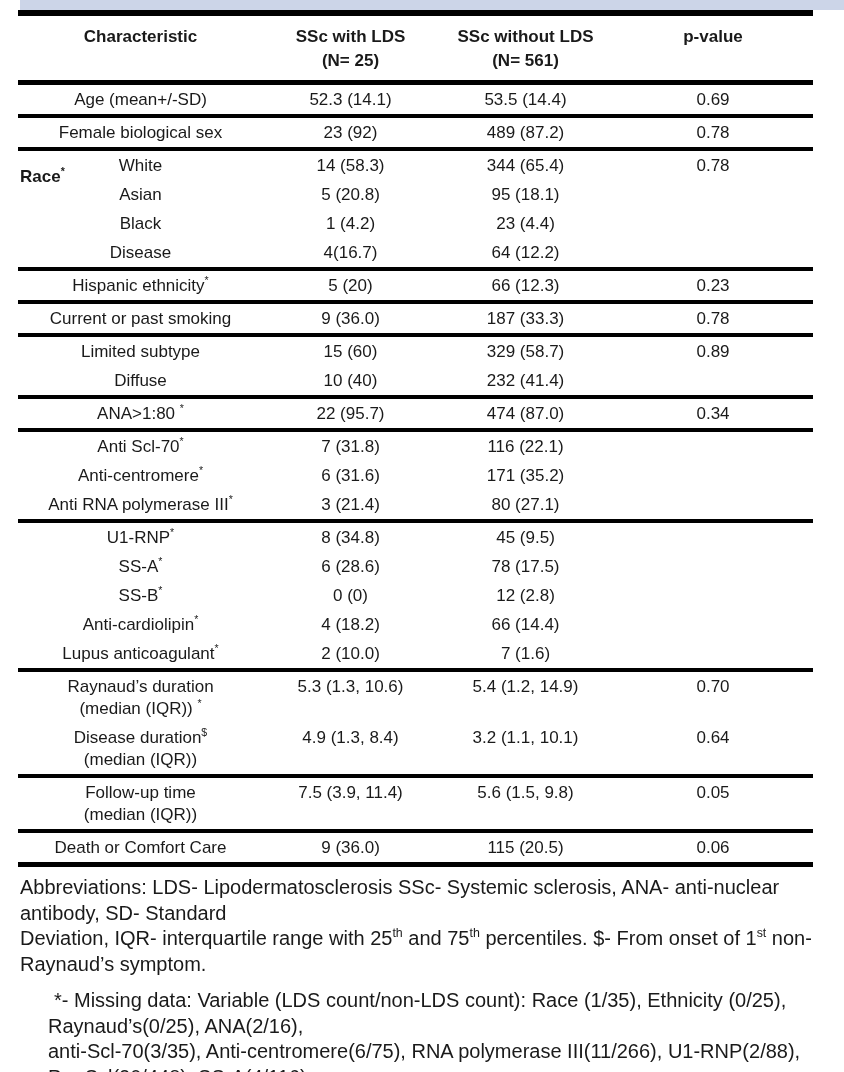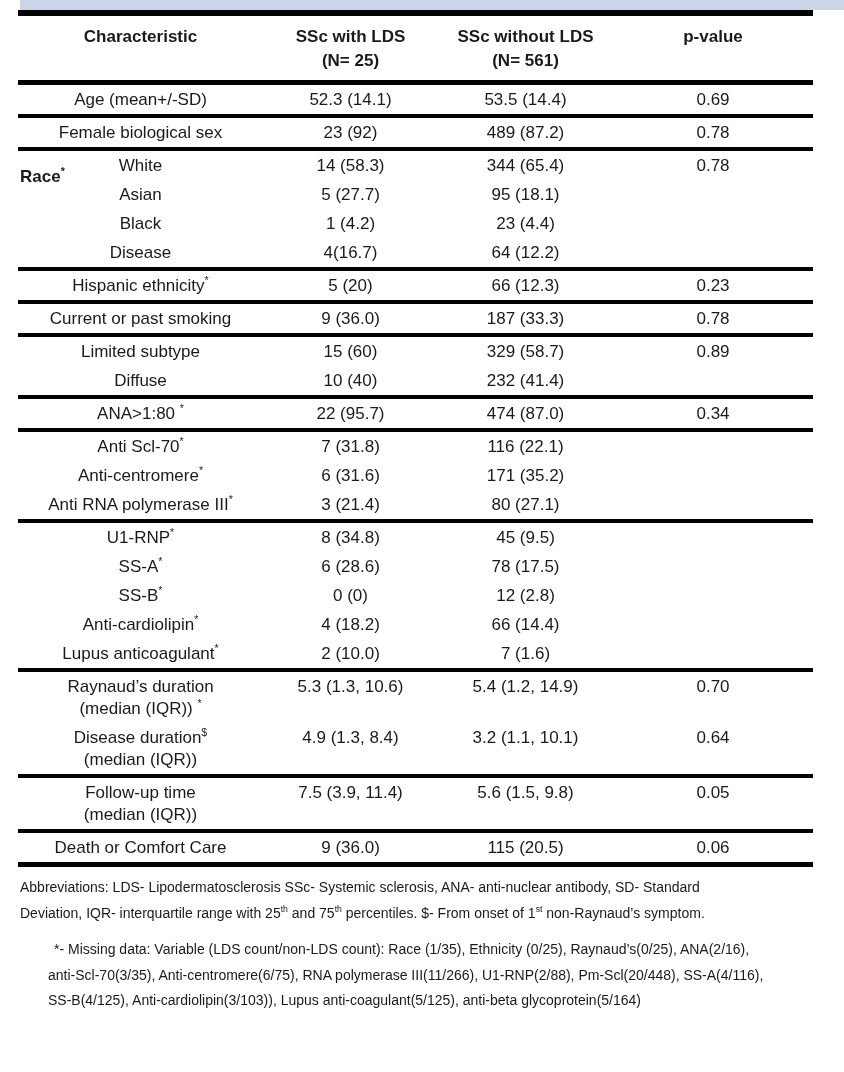--- a/index.html
+++ b/index.html
@@ -44,21 +44,21 @@
     vertical-align: top;
   }
   tr.sec-start td { border-top: 4px solid #000; }
   td.c-label { position: relative; }
   .group-label { position: absolute; left: 2px; top: 15px; font-weight: 700; }
   sup { font-size: 0.62em; line-height: 0; }
 
   .footnotes { width: 810px; margin-top: 8px; margin-left: 2px; }
   .footnote {
     margin: 0 0 11px 0;
-    font-size: 14px;
+    font-size: 20px;
     line-height: 25.5px;
   }
   .footnote.indent { text-indent: 6px; margin-left: 28px; }
 </style>
 </head>
 <body>
 
 <div class="page">
   <div class="top-accent-bar" style="background: rgb(204, 213, 232);"></div>
 
@@ -102,21 +102,21 @@
             <td>0.78</td>
           </tr>
           <tr class="sec-start">
             <td class="c-label"><span class="group-label">Race<sup>*</sup></span><span>White</span></td>
             <td>14 (58.3)</td>
             <td>344 (65.4)</td>
             <td>0.78</td>
           </tr>
           <tr>
             <td class="c-label"><span>Asian</span></td>
-            <td>5 (27.7)</td>
+            <td>5 (20.8)</td>
             <td>95 (18.1)</td>
             <td></td>
           </tr>
           <tr>
             <td class="c-label"><span>Black</span></td>
             <td>1 (4.2)</td>
             <td>23 (4.4)</td>
             <td></td>
           </tr>
           <tr>

